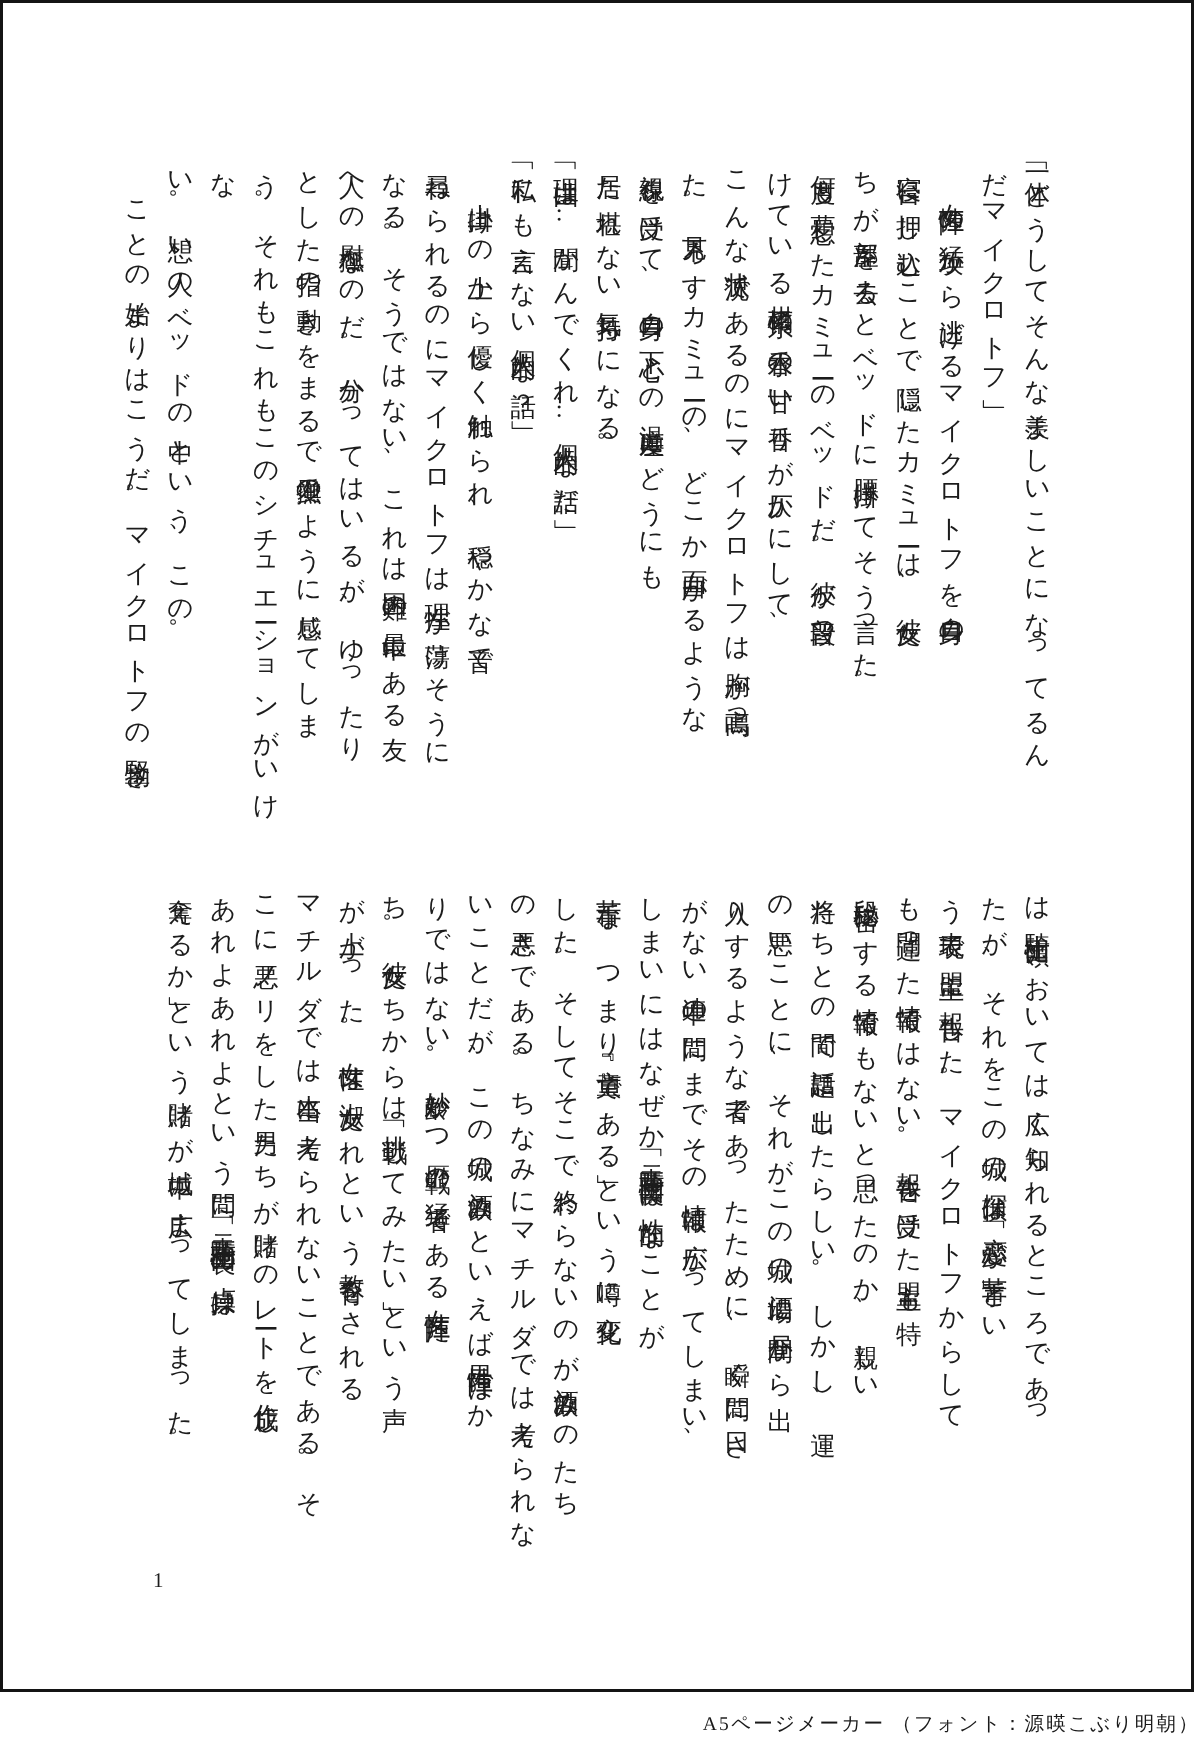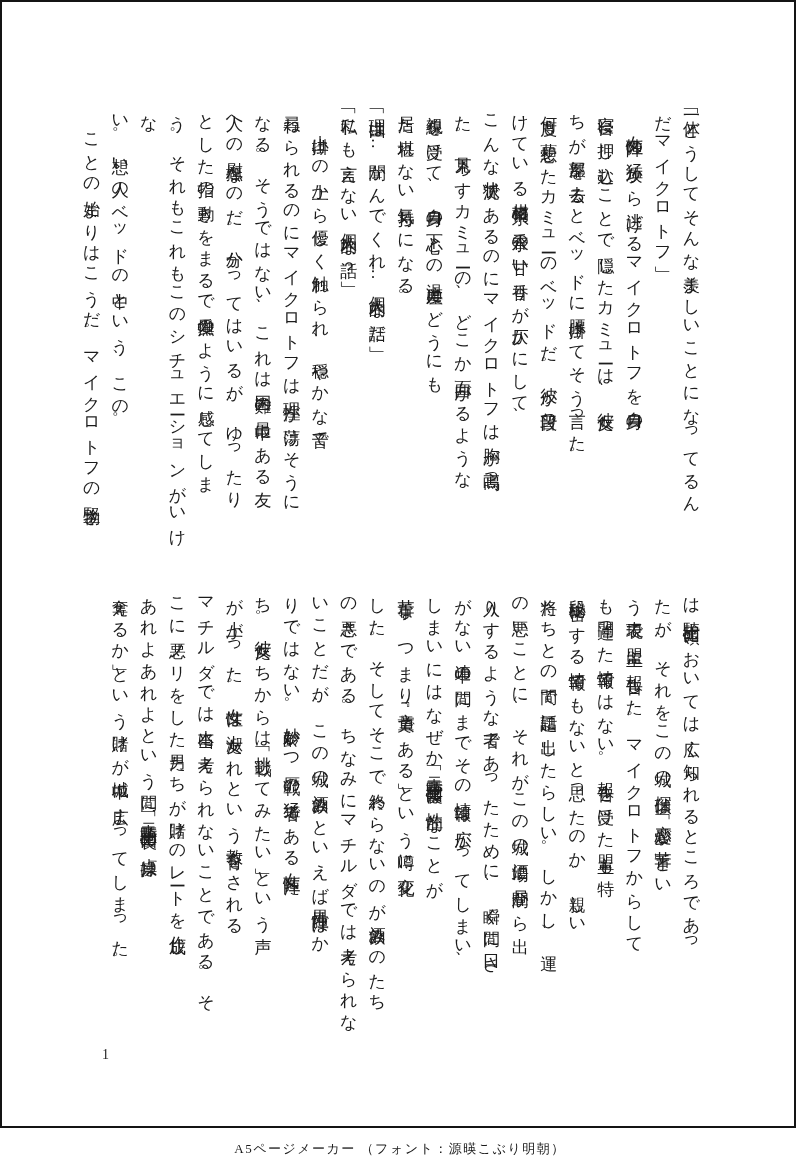--- a/index.html
+++ b/index.html
@@ -43,21 +43,21 @@
     left: 100px;
     top: 1045px;
     font-size: 14px;
     color: #1c1c1c;
   }
   .footer {
     position: absolute;
     left: 0;
     right: 0;
     top: 1140px;
-    text-align: center;
+    text-align: right;
     font-size: 13px;
     letter-spacing: 1.5px;
     color: #1a1a1a;
   }
 </style>
 </head>
 <body>
 
 <div class="sheet">
   <div class="vblock block1">

